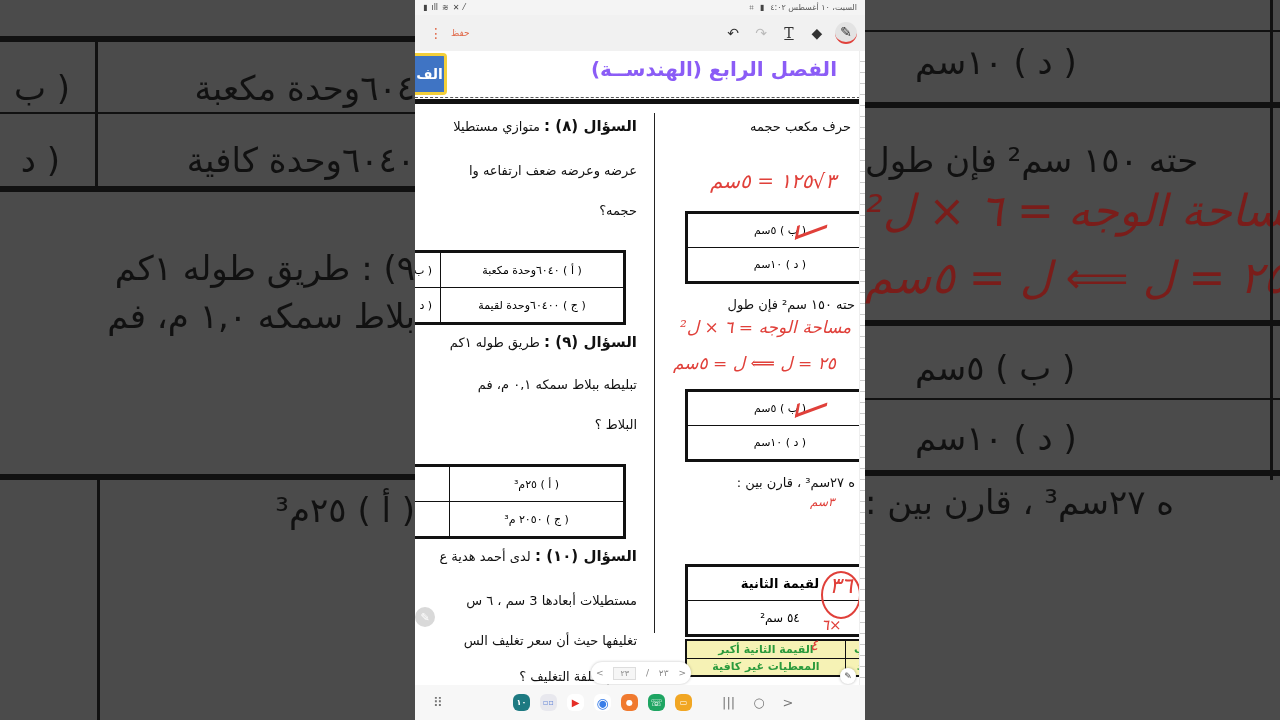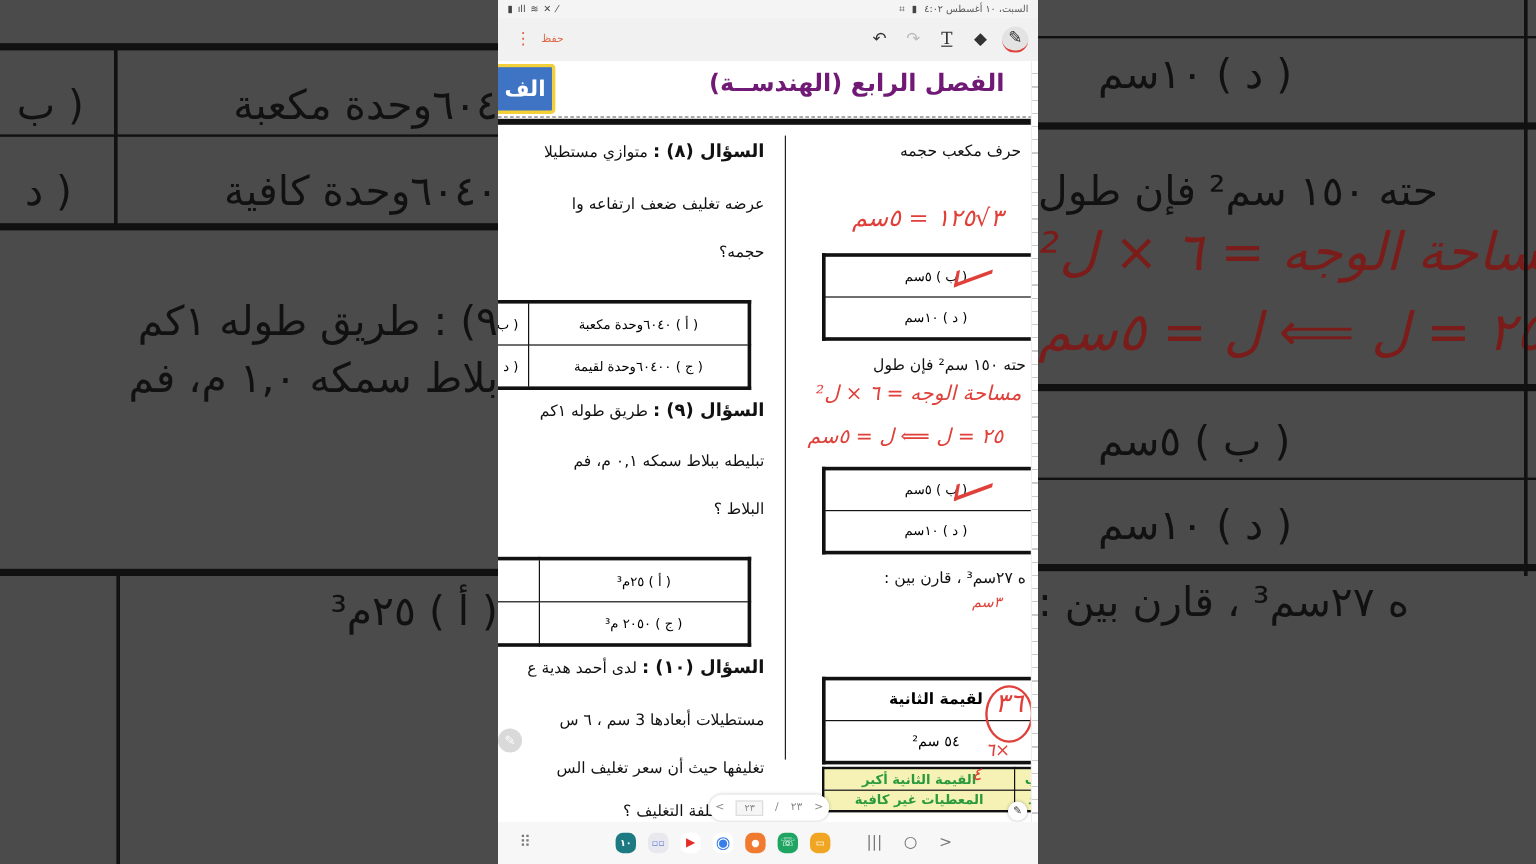--- a/index.html
+++ b/index.html
@@ -25,22 +25,22 @@
   .tb-left { display: flex; align-items: center; gap: 14px; }
   .kebab { color: #e06a4a; font-size: 14px; line-height: 1; width: 8px; text-align: center; }
   .save-btn { color: #e06a4a; font-size: 9px; }
   .tb-right { display: flex; align-items: center; gap: 8px; }
   .tb-btn { width: 20px; height: 20px; display: flex; align-items: center; justify-content: center; font-size: 14px; color: #333; }
   .tb-btn.disabled { color: #bbb; }
   .tb-btn.active { background: #e3e3e3; border-radius: 50%; width: 22px; height: 22px; }
 
   .doc { position: absolute; top: 51px; left: 0; width: 450px; height: 634px; background: #fff; }
   .title-bar { position: absolute; top: 0; left: 0; right: 0; height: 50px; }
-  .chapter-title { position: absolute; right: 28px; top: 6px; color: #701a75; font-size: 20px; font-weight: bold; direction: rtl; white-space: nowrap; }
-  .badge { position: absolute; left: 0; top: 2px; width: 48px; height: 42px; background: #3f74c4; border: 3px solid #f3cf3a; border-left: none; color: #fff; font-weight: bold; font-size: 18px; display: flex; align-items: center; justify-content: center; border-radius: 0 4px 4px 0; }
+  .chapter-title { position: absolute; right: 28px; top: 6px; color: #8b5cf6; font-size: 20px; font-weight: bold; direction: rtl; white-space: nowrap; }
+  .badge { position: absolute; left: 0; top: 2px; width: 32px; height: 42px; background: #3f74c4; border: 3px solid #f3cf3a; border-left: none; color: #fff; font-weight: bold; font-size: 14px; display: flex; align-items: center; justify-content: center; border-radius: 0 4px 4px 0; }
   .rule-thick { position: absolute; top: 48px; left: 0; right: 0; height: 5px; background: #111; }
   .rule-dash { position: absolute; top: 46px; left: 0; right: 0; border-top: 1px dashed #555; }
   .col-divider { position: absolute; top: 62px; left: 239px; width: 1px; height: 520px; background: #222; }
 
   .ruler { position: absolute; top: 0; right: 0; width: 6px; height: 634px; background: repeating-linear-gradient(to bottom, #fff 0, #fff 10px, #ccc 10px, #ccc 11px); border-left: 1px solid #eee; }
 
   .t { position: absolute; direction: rtl; white-space: nowrap; color: #111; font-size: 13px; }
   .q-head { font-weight: bold; font-size: 15px; }
 
   table.opts { position: absolute; border-collapse: collapse; border: 3px solid #111; direction: rtl; }
@@ -193,21 +193,21 @@
     </tbody>
       </table>
     <div class="hand" style="left:406px; top:520px; font-size:22px; border:2px solid #e0403a; border-radius:50%; width:40px; height:48px; text-align:center;">٣٦</div>
     <div class="hand" style="left:406px; top:565px; font-size:15px;">٦×</div>
     <div class="hand" style="left:395px; top:585px; font-size:15px;">٤</div>
 
     <div class="t" style="right:228px; top:66px;">
       <span class="q-head">السؤال (٨) :</span>
       <span>متوازي مستطيلا</span>
     </div>
-    <div class="t" style="right:228px; top:112px;">عرضه تغليف ضعف ارتفاعه وا</div>
+    <div class="t" style="right:228px; top:112px;">عرضه وعرضه ضعف ارتفاعه وا</div>
     <div class="t" style="right:228px; top:152px;">حجمه؟</div>
     <table class="opts" style="right:239px; top:199px; width:240px;">
       <tbody>
           <tr>
         <td style="height:36px;">( أ )  ٦٠٤٠وحدة مكعبة</td>
         <td style="height:36px; text-align:right;">( ب</td>
       </tr>
       <tr>
         <td style="height:36px;">( ج )  ٦٠٤٠٠وحدة لقيمة</td>
         <td style="height:36px; text-align:right;">( د</td>

